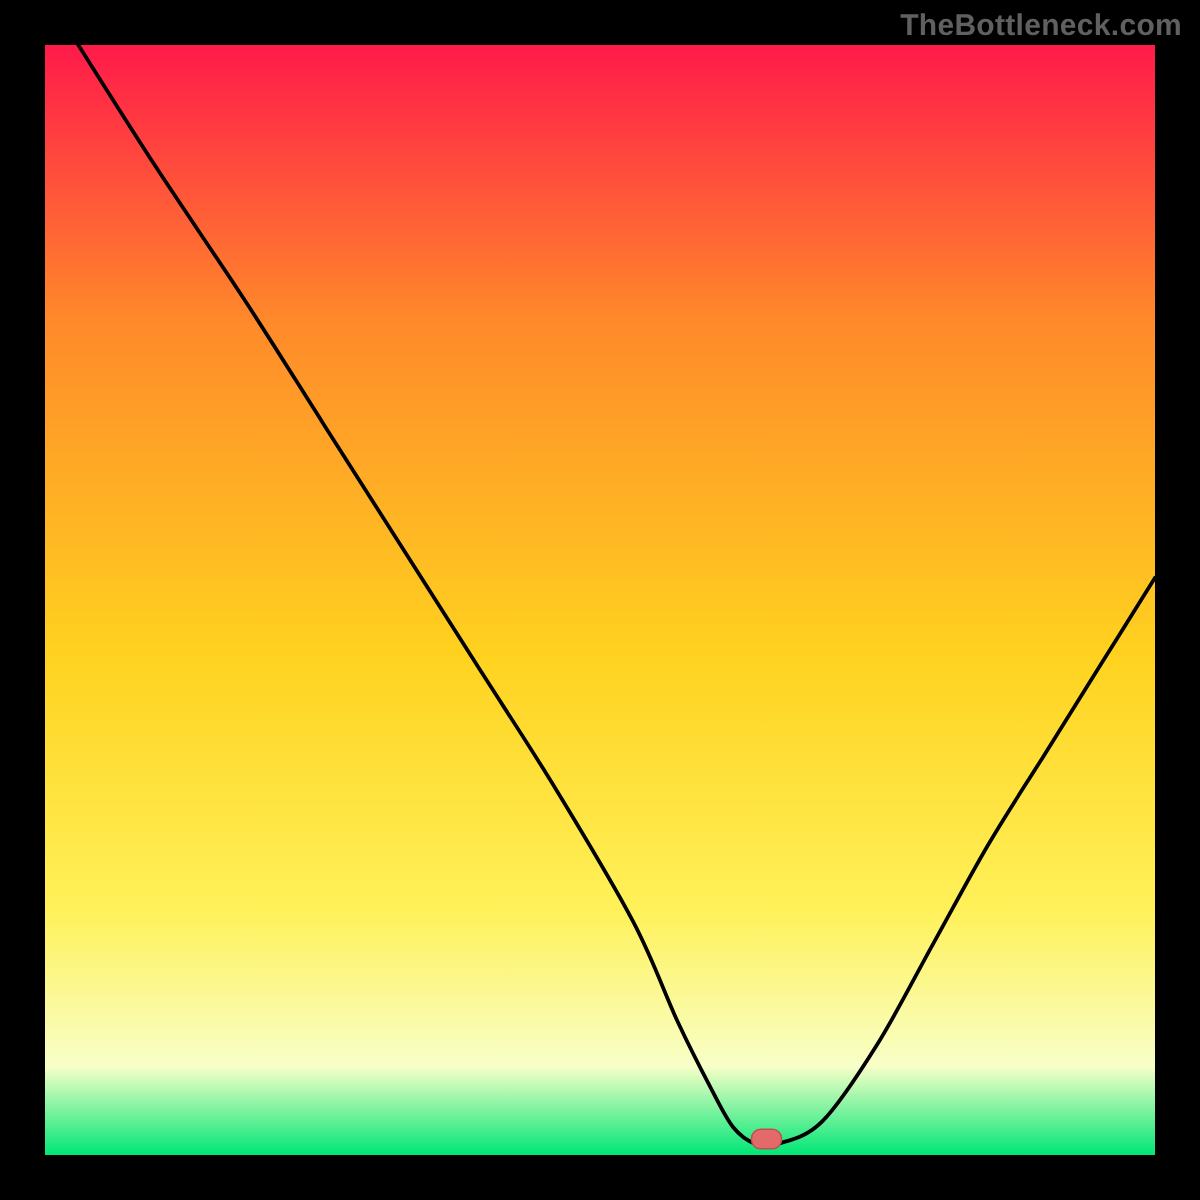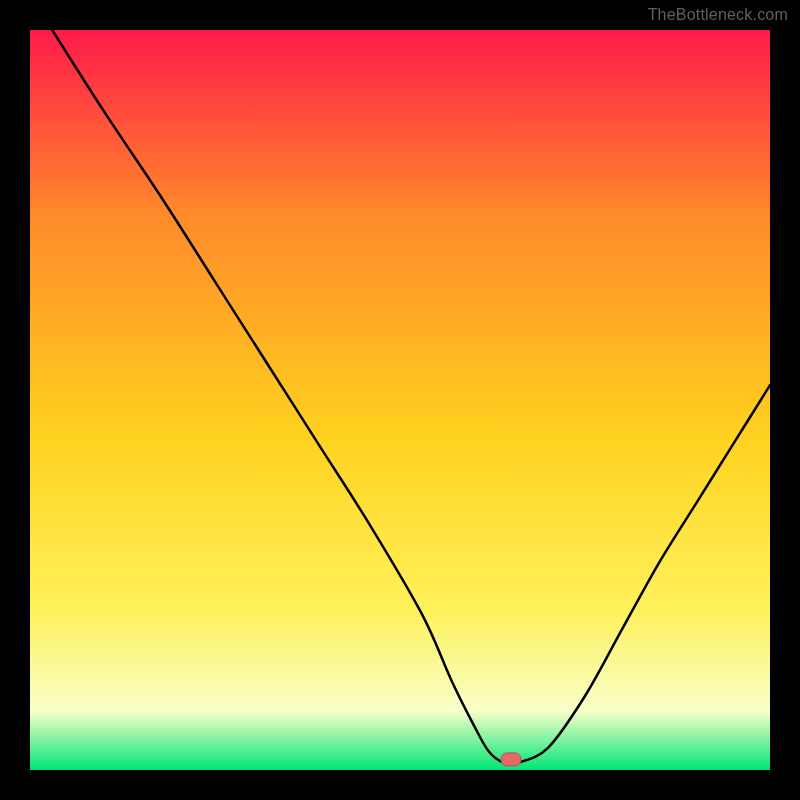--- a/index.html
+++ b/index.html
@@ -14,22 +14,22 @@
   .wrap {
     position: relative;
     width: 800px;
     height: 800px;
   }
   .watermark {
     position: absolute;
     top: 6px;
     right: 12px;
     color: #606060;
-    font-size: 16px;
-    font-weight: 400;
+    font-size: 20px;
+    font-weight: 700;
     letter-spacing: 0.2px;
     user-select: none;
     margin-left: 36px;
   }
   .plot-frame {
     position: absolute;
     left: 30px;
     top: 30px;
     width: 740px;
     height: 740px;

